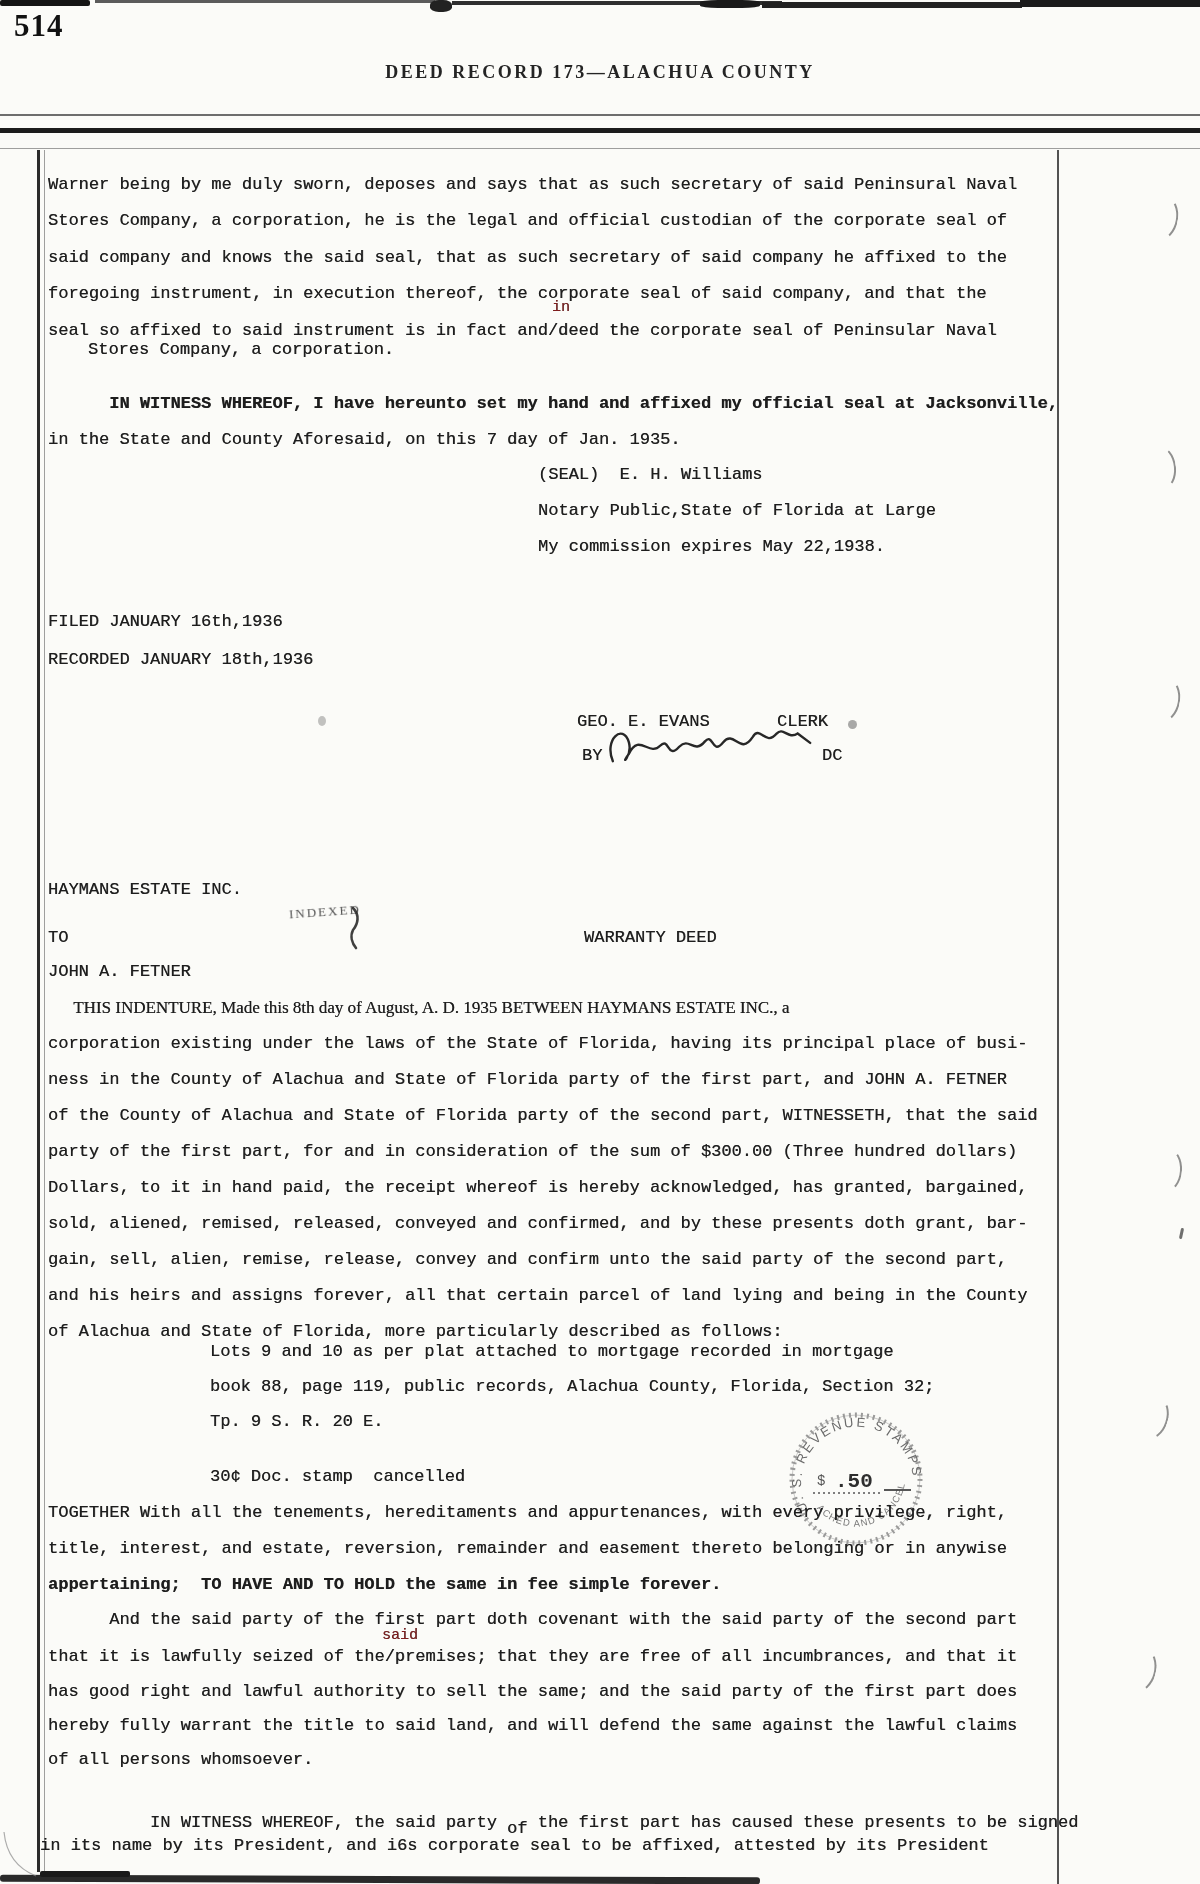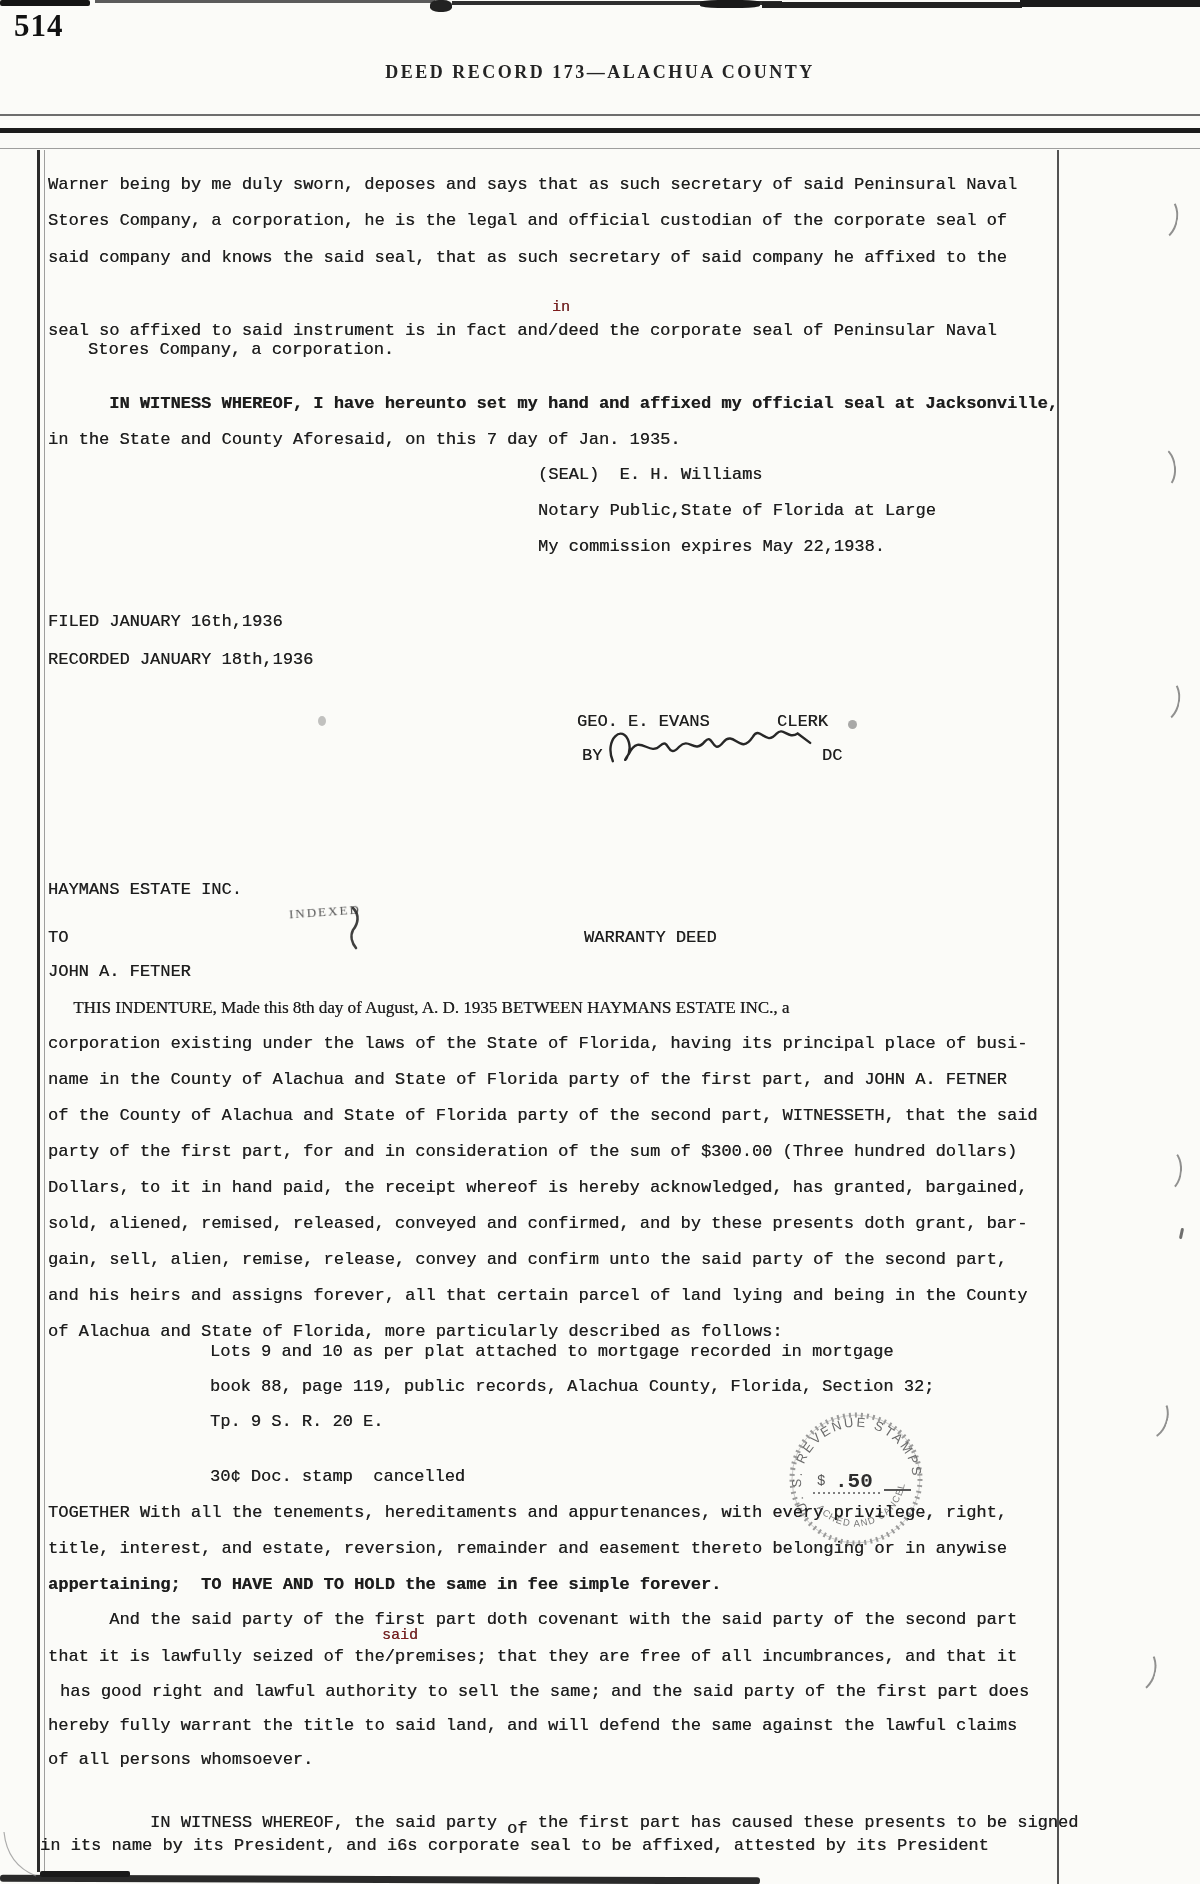--- a/index.html
+++ b/index.html
@@ -64,20 +64,21 @@
   <div class="rule" style="left:0;top:114px;width:1200px;height:2px;background:#4a4a4a;opacity:.8;"></div>
   <div class="rule" style="left:0;top:128px;width:1200px;height:5px;"></div>
   <div class="rule" style="left:0;top:148px;width:1200px;height:1px;background:#777;opacity:.7;"></div>
   <div class="rule" style="left:37px;top:150px;width:3px;height:1722px;background:#2b2b2b;"></div>
   <div class="rule" style="left:44px;top:150px;width:1px;height:1722px;background:#777;opacity:.7;"></div>
   <div class="rule" style="left:1057px;top:150px;width:2px;height:1734px;background:#3f3f3f;opacity:.9;"></div>
 
   <div class="tl" style="left:48px;top:175px;">Warner being by me duly sworn, deposes and says that as such secretary of said Peninsural Naval</div>
   <div class="tl" style="left:48px;top:211px;">Stores Company, a corporation, he is the legal and official custodian of the corporate seal of</div>
   <div class="tl" style="left:48px;top:248px;">said company and knows the said seal, that as such secretary of said company he affixed to the</div>
+  <div class="tl" style="left:48px;top:284px;">foregoing instrument, in execution thereof, the corporate seal of said company, and that the</div>
   <span class="insert-word" style="left:552px;top:300px;">in</span>
   <div class="tl" style="left:48px;top:321px;">seal so affixed to said instrument is in fact and/deed the corporate seal of Peninsular Naval</div>
   <div class="tl" style="left:48px;top:340px;margin-left:40px;">Stores Company, a corporation.</div>
   <div class="tl" style="left:48px;top:394px;font-weight:bold;">      IN WITNESS WHEREOF, I have hereunto set my hand and affixed my official seal at Jacksonville,</div>
   <div class="tl" style="left:48px;top:430px;">in the State and County Aforesaid, on this 7 day of Jan. 1935.</div>
 
   <div class="tl" style="left:538px;top:465px;">(SEAL)  E. H. Williams</div>
   <div class="tl" style="left:538px;top:501px;">Notary Public,State of Florida at Large</div>
   <div class="tl" style="left:538px;top:537px;">My commission expires May 22,1938.</div>
 
@@ -98,21 +99,21 @@
   <div class="indexed">INDEXED</div>
   <svg style="left:349px;top:906px;" width="14" height="46" viewBox="0 0 14 46">
     <path d="M4 2 C 11 9, 9 18, 4 24 C 1 30, 3 37, 7 42" fill="none" stroke="#1f1f1f" stroke-width="2.6" stroke-linecap="round" opacity=".85"></path>
   </svg>
   <div class="tl" style="left:48px;top:928px;">TO</div>
   <div class="tl" style="left:584px;top:928px;">WARRANTY DEED</div>
   <div class="tl" style="left:48px;top:962px;">JOHN A. FETNER</div>
 
   <div class="tl" style="left:48px;top:998px;font-family:Liberation Serif, serif;">      THIS INDENTURE, Made this 8th day of August, A. D. 1935 BETWEEN HAYMANS ESTATE INC., a</div>
   <div class="tl" style="left:48px;top:1034px;">corporation existing under the laws of the State of Florida, having its principal place of busi-</div>
-  <div class="tl" style="left:48px;top:1070px;">name in the County of Alachua and State of Florida party of the first part, and JOHN A. FETNER</div>
+  <div class="tl" style="left:48px;top:1070px;">ness in the County of Alachua and State of Florida party of the first part, and JOHN A. FETNER</div>
   <div class="tl" style="left:48px;top:1106px;">of the County of Alachua and State of Florida party of the second part, WITNESSETH, that the said</div>
   <div class="tl" style="left:48px;top:1142px;">party of the first part, for and in consideration of the sum of $300.00 (Three hundred dollars)</div>
   <div class="tl" style="left:48px;top:1178px;">Dollars, to it in hand paid, the receipt whereof is hereby acknowledged, has granted, bargained,</div>
   <div class="tl" style="left:48px;top:1214px;">sold, aliened, remised, released, conveyed and confirmed, and by these presents doth grant, bar-</div>
   <div class="tl" style="left:48px;top:1286px;">and his heirs and assigns forever, all that certain parcel of land lying and being in the County</div>
   <div class="tl" style="left:48px;top:1250px;">gain, sell, alien, remise, release, convey and confirm unto the said party of the second part,</div>
   <div class="tl" style="left:48px;top:1322px;">of Alachua and State of Florida, more particularly described as follows:</div>
 
   <div class="tl" style="left:210px;top:1342px;">Lots 9 and 10 as per plat attached to mortgage recorded in mortgage</div>
   <div class="tl" style="left:210px;top:1377px;">book 88, page 119, public records, Alachua County, Florida, Section 32;</div>
@@ -141,21 +142,21 @@
     <line x1="101" y1="84" x2="128" y2="84" stroke="#444" stroke-width="1.8"></line>
   </svg>
 
   <div class="tl" style="left:48px;top:1503px;">TOGETHER With all the tenements, hereditaments and appurtenances, with every privilege, right,</div>
   <div class="tl" style="left:48px;top:1539px;">title, interest, and estate, reversion, remainder and easement thereto belonging or in anywise</div>
   <div class="tl" style="left:48px;top:1575px;font-weight:bold;">appertaining;  TO HAVE AND TO HOLD the same in fee simple forever.</div>
 
   <div class="tl" style="left:48px;top:1610px;">      And the said party of the first part doth covenant with the said party of the second part</div>
   <span class="insert-word" style="left:382px;top:1628px;">said</span>
   <div class="tl" style="left:48px;top:1647px;">that it is lawfully seized of the/premises; that they are free of all incumbrances, and that it</div>
-  <div class="tl" style="left:48px;top:1682px;margin-left:12px;">has good right and lawful authority to sell the same; and the said party of the first part does</div>
+  <div class="tl" style="left:48px;top:1682px;">has good right and lawful authority to sell the same; and the said party of the first part does</div>
   <div class="tl" style="left:48px;top:1716px;">hereby fully warrant the title to said land, and will defend the same against the lawful claims</div>
   <div class="tl" style="left:48px;top:1750px;">of all persons whomsoever.</div>
 
   <div class="tl" style="left:48px;top:1793px;">
     <span>      IN WITNESS WHEREOF, the said party </span><span class="lowered">of</span><span> the first part has caused these presents to be signed</span>
   </div>
   <div class="tl" style="left:40px;top:1836px;">in its name by its President, and i6s corporate seal to be affixed, attested by its President</div>
 
   <span class="curl" style="left:1148px;top:196px;"></span>
   <span class="curl" style="left:1146px;top:446px;transform:rotate(-6deg);"></span>

